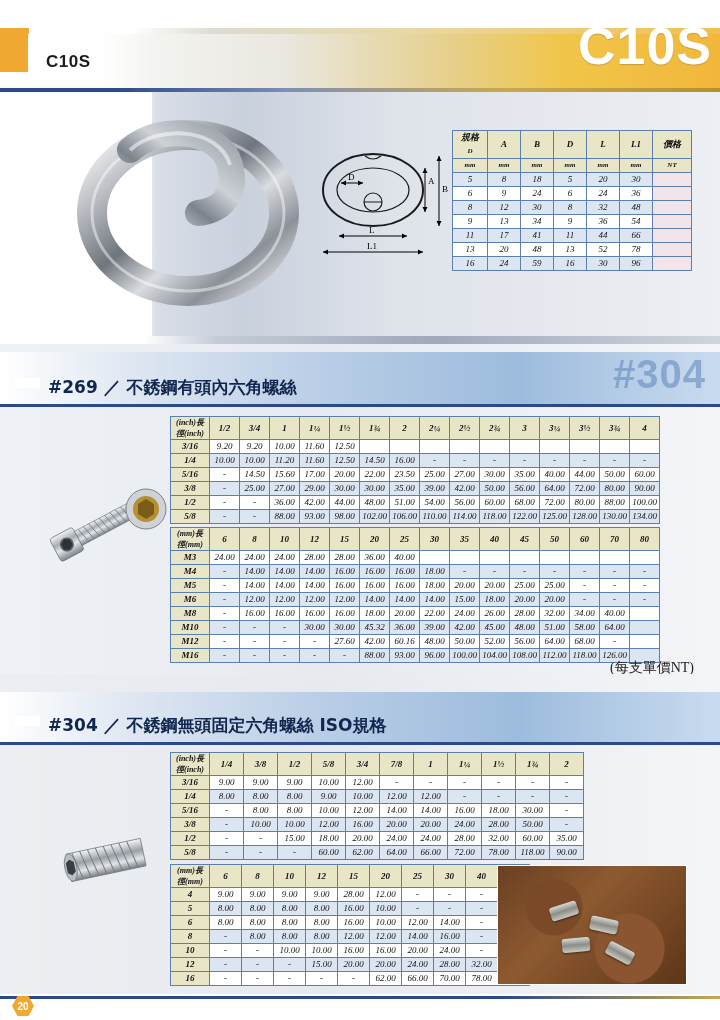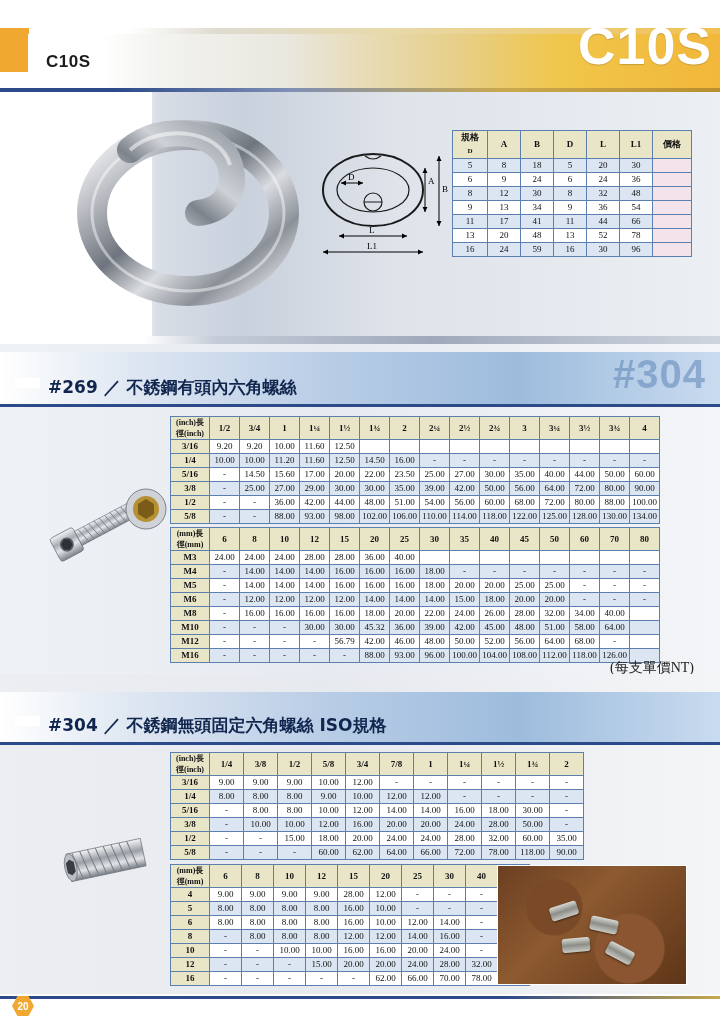--- a/index.html
+++ b/index.html
@@ -65,20 +65,21 @@
     position:absolute;left:315px;top:140px;width:140px;height:125px;
   }
 
   
   table{border-collapse:collapse;}
   .tbl{
     font-family:"Liberation Serif",serif;
     font-size:9px;
     color:#111;
     background:#6d28d9;
+    font-style:italic;
   }
   .tbl td,.tbl th{
     border:1px solid #5b7fae;
     text-align:center;
     padding:0;
     height:13px;
     line-height:13px;
     white-space:nowrap;
   }
   .tbl .hdr{background:#e9e6c8;font-weight:bold;}
@@ -246,20 +247,29 @@
         <td class="hdr first">
           <span>規格</span><br>
           <span class="sub">D</span>
         </td>
         <td class="hdr">A</td>
         <td class="hdr">B</td>
         <td class="hdr">D</td>
         <td class="hdr">L</td>
         <td class="hdr">L1</td>
         <td class="hdr price">價格</td>
+      </tr>
+      <tr>
+        <td class="hdr first sub">mm</td>
+        <td class="hdr sub">mm</td>
+        <td class="hdr sub">mm</td>
+        <td class="hdr sub">mm</td>
+        <td class="hdr sub">mm</td>
+        <td class="hdr sub">mm</td>
+        <td class="hdr price sub">NT</td>
       </tr>
     </thead>
     <tbody id="spec-body">
         <tr>
           <td class="first rowB">5</td>
           <td class="rowB">8</td>
           <td class="rowB">18</td>
           <td class="rowB">5</td>
           <td class="rowB">20</td>
           <td class="rowB">30</td>
@@ -634,23 +644,23 @@
             <td class="rowB">58.00</td>
             <td class="rowB">64.00</td>
             <td class="rowB"></td>
           </tr>
           <tr>
             <td class="lbl">M12</td>
             <td class="rowA">-</td>
             <td class="rowA">-</td>
             <td class="rowA">-</td>
             <td class="rowA">-</td>
-            <td class="rowA">56.79</td>
+            <td class="rowA">27.60</td>
             <td class="rowA">42.00</td>
-            <td class="rowA">46.00</td>
+            <td class="rowA">60.16</td>
             <td class="rowA">48.00</td>
             <td class="rowA">50.00</td>
             <td class="rowA">52.00</td>
             <td class="rowA">56.00</td>
             <td class="rowA">64.00</td>
             <td class="rowA">68.00</td>
             <td class="rowA">-</td>
             <td class="rowA"></td>
           </tr>
           <tr>

